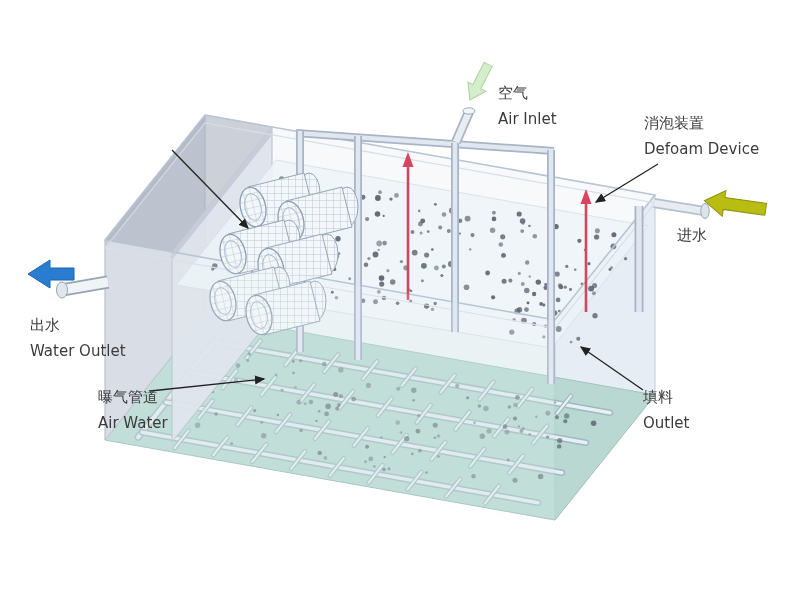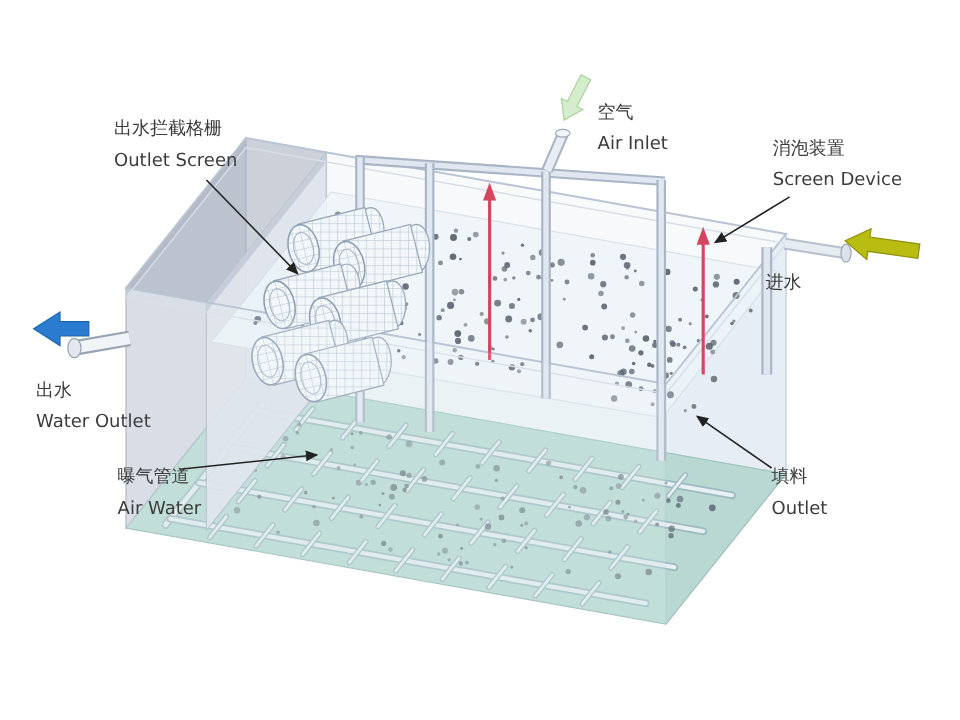--- a/index.html
+++ b/index.html
@@ -518,33 +518,29 @@
     </g>
 
     <g stroke="#222" stroke-width="1.3" fill="none">
       <line x1="172" y1="150" x2="248" y2="228" marker-end="url(#ah)"></line>
       <line x1="658" y1="164" x2="596" y2="202" marker-end="url(#ah)"></line>
       <line x1="150" y1="391" x2="264" y2="379" marker-end="url(#ah)"></line>
       <line x1="643" y1="390" x2="581" y2="347" marker-end="url(#ah)"></line>
     </g>
   </svg>
 
-  <div class="label" style="left:95px;top:94px">
-    <div>出水拦截格栅</div>
-    <div>Outlet Screen</div>
-  </div>
   <div class="label" style="left:498px;top:80px">
     <div>空气</div>
     <div>Air Inlet</div>
   </div>
   <div class="label" style="left:644px;top:110px">
     <div>消泡装置</div>
-    <div>Screen Device</div>
+    <div>Defoam Device</div>
   </div>
-  <div class="label" style="left:638px;top:222px">
+  <div class="label" style="left:677px;top:222px">
     <div>进水</div>
   </div>
   <div class="label" style="left:30px;top:312px">
     <div>出水</div>
     <div>Water Outlet</div>
   </div>
   <div class="label" style="left:98px;top:384px">
     <div>曝气管道</div>
     <div>Air Water</div>
   </div>

